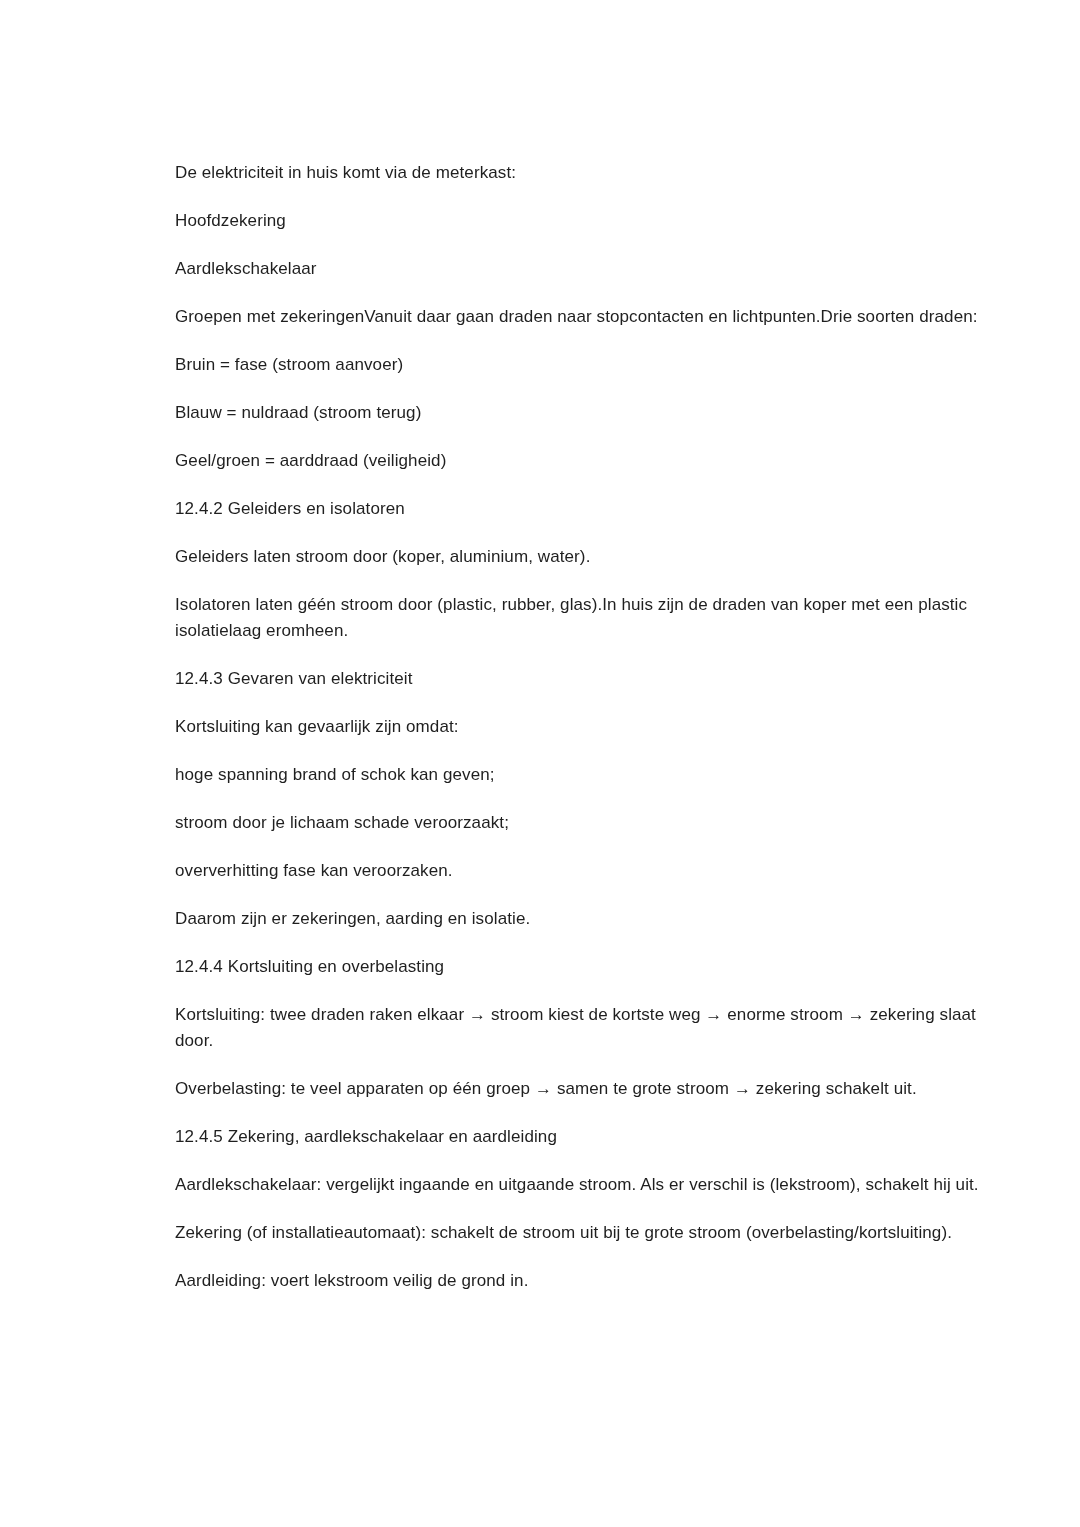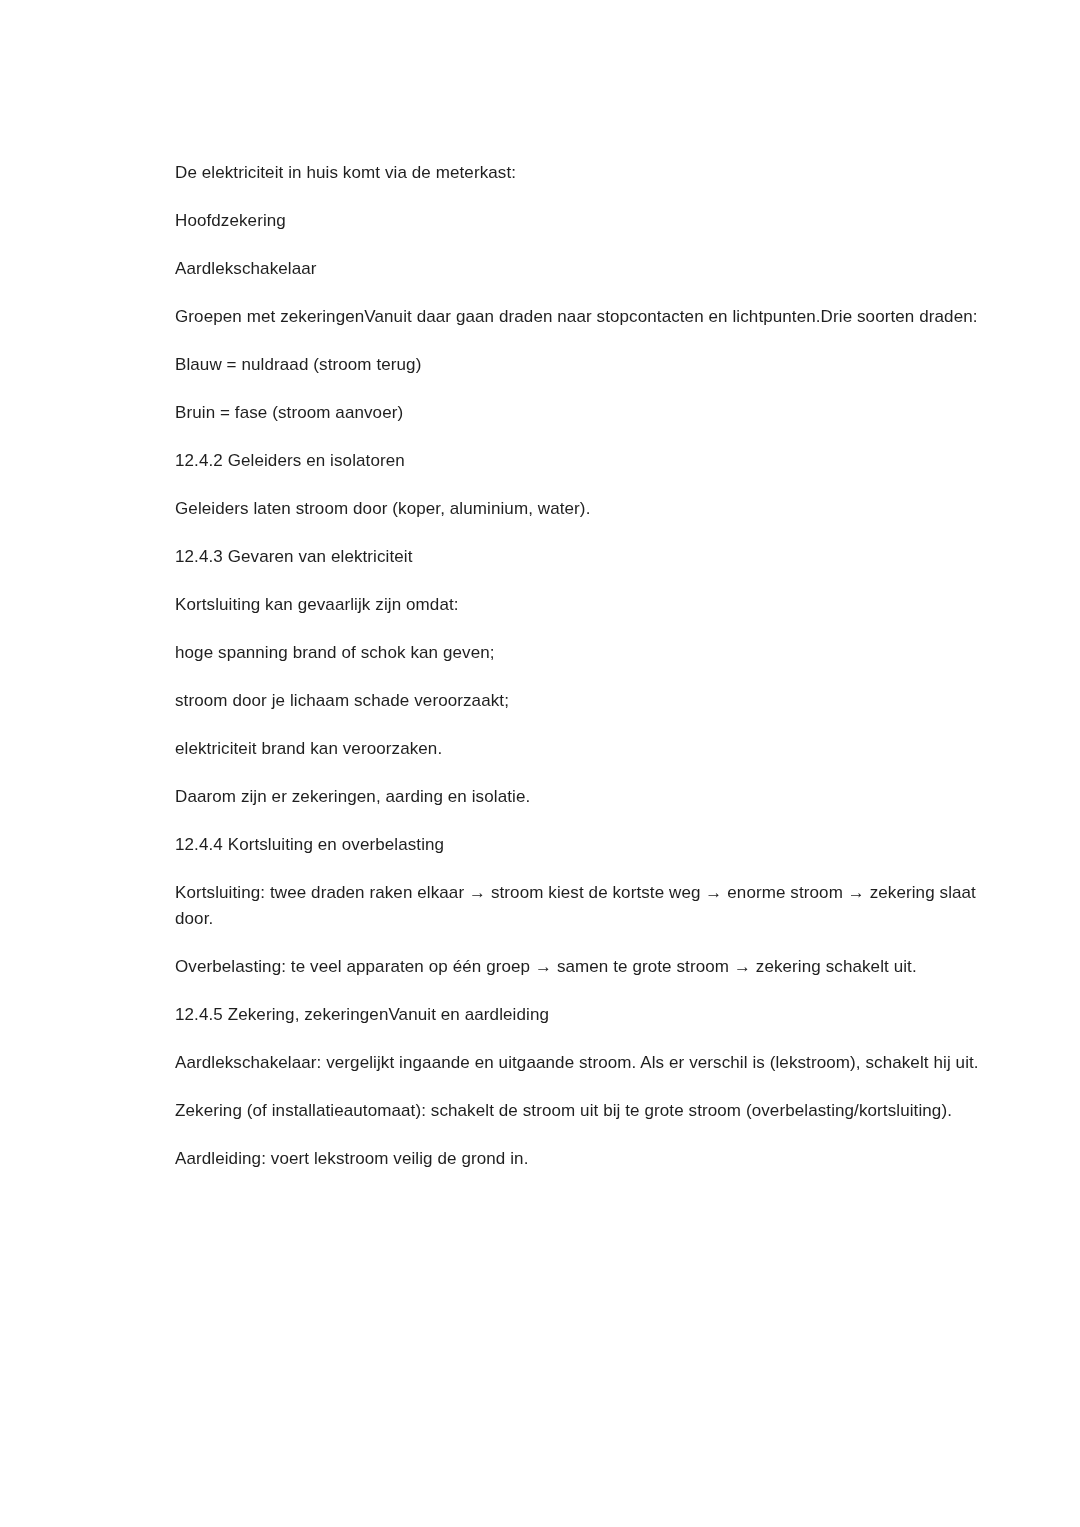--- a/index.html
+++ b/index.html
@@ -29,31 +29,33 @@
 </style>
 </head>
 <body>
 
 <div class="page">
   <div class="doc">
     <p>De elektriciteit in huis komt via de meterkast:</p>
     <p>Hoofdzekering</p>
     <p>Aardlekschakelaar</p>
     <p>Groepen met zekeringenVanuit daar gaan draden naar stopcontacten en lichtpunten.Drie soorten draden:</p>
+    <p>Bruin = fase (stroom aanvoer)</p>
     <p>Blauw = nuldraad (stroom terug)</p>
-    <p>Bruin = fase (stroom aanvoer)</p>
+    <p>Geel/groen = aarddraad (veiligheid)</p>
     <p>12.4.2 Geleiders en isolatoren</p>
     <p>Geleiders laten stroom door (koper, aluminium, water).</p>
+    <p>Isolatoren laten géén stroom door (plastic, rubber, glas).In huis zijn de draden van koper met een plastic isolatielaag eromheen.</p>
     <p>12.4.3 Gevaren van elektriciteit</p>
     <p>Kortsluiting kan gevaarlijk zijn omdat:</p>
     <p>hoge spanning brand of schok kan geven;</p>
     <p>stroom door je lichaam schade veroorzaakt;</p>
-    <p>elektriciteit brand kan veroorzaken.</p>
+    <p>oververhitting fase kan veroorzaken.</p>
     <p>Daarom zijn er zekeringen, aarding en isolatie.</p>
     <p>12.4.4 Kortsluiting en overbelasting</p>
     <p>Kortsluiting: twee draden raken elkaar → stroom kiest de kortste weg → enorme stroom → zekering slaat door.</p>
     <p>Overbelasting: te veel apparaten op één groep → samen te grote stroom → zekering schakelt uit.</p>
-    <p>12.4.5 Zekering, zekeringenVanuit en aardleiding</p>
+    <p>12.4.5 Zekering, aardlekschakelaar en aardleiding</p>
     <p>Aardlekschakelaar: vergelijkt ingaande en uitgaande stroom. Als er verschil is (lekstroom), schakelt hij uit.</p>
     <p>Zekering (of installatieautomaat): schakelt de stroom uit bij te grote stroom (overbelasting/kortsluiting).</p>
     <p>Aardleiding: voert lekstroom veilig de grond in.</p>
   </div>
 </div>
 
 </body></html>

